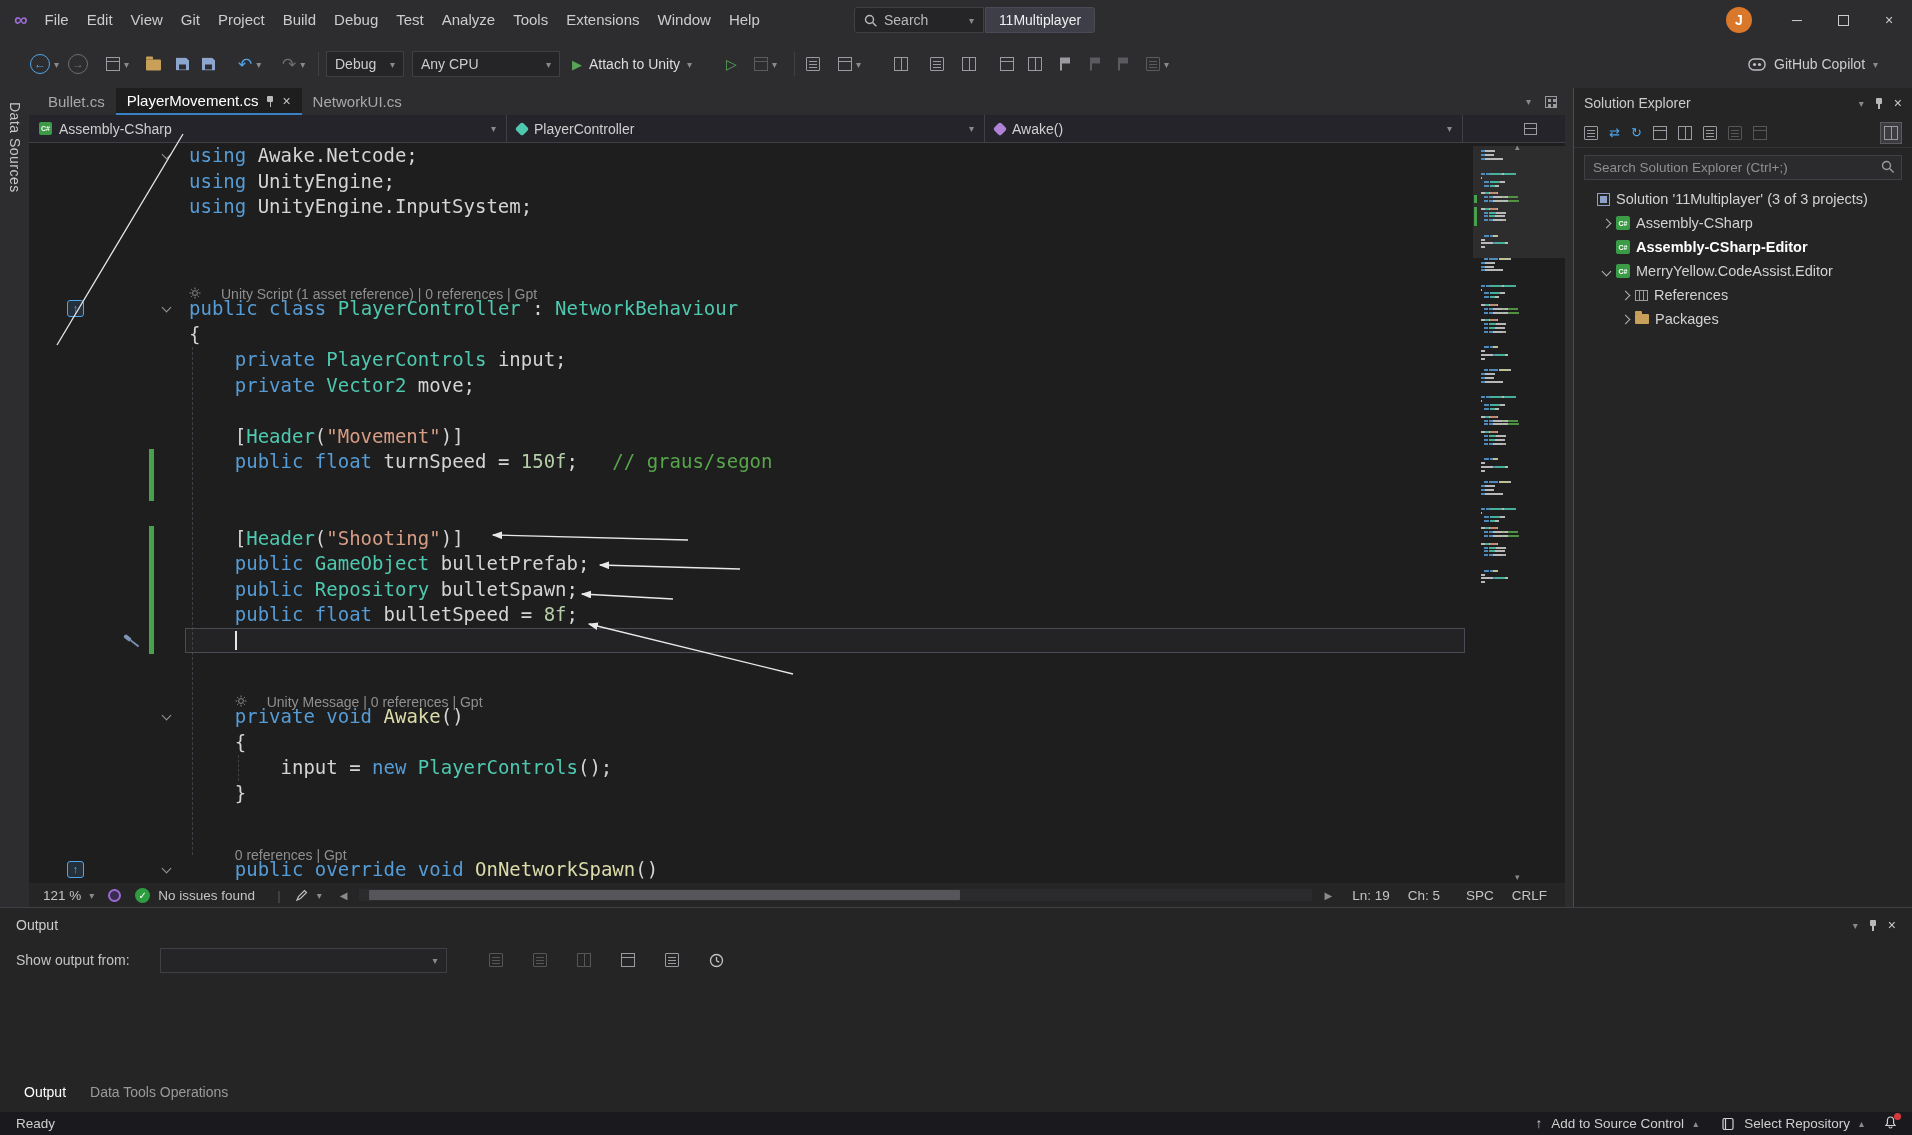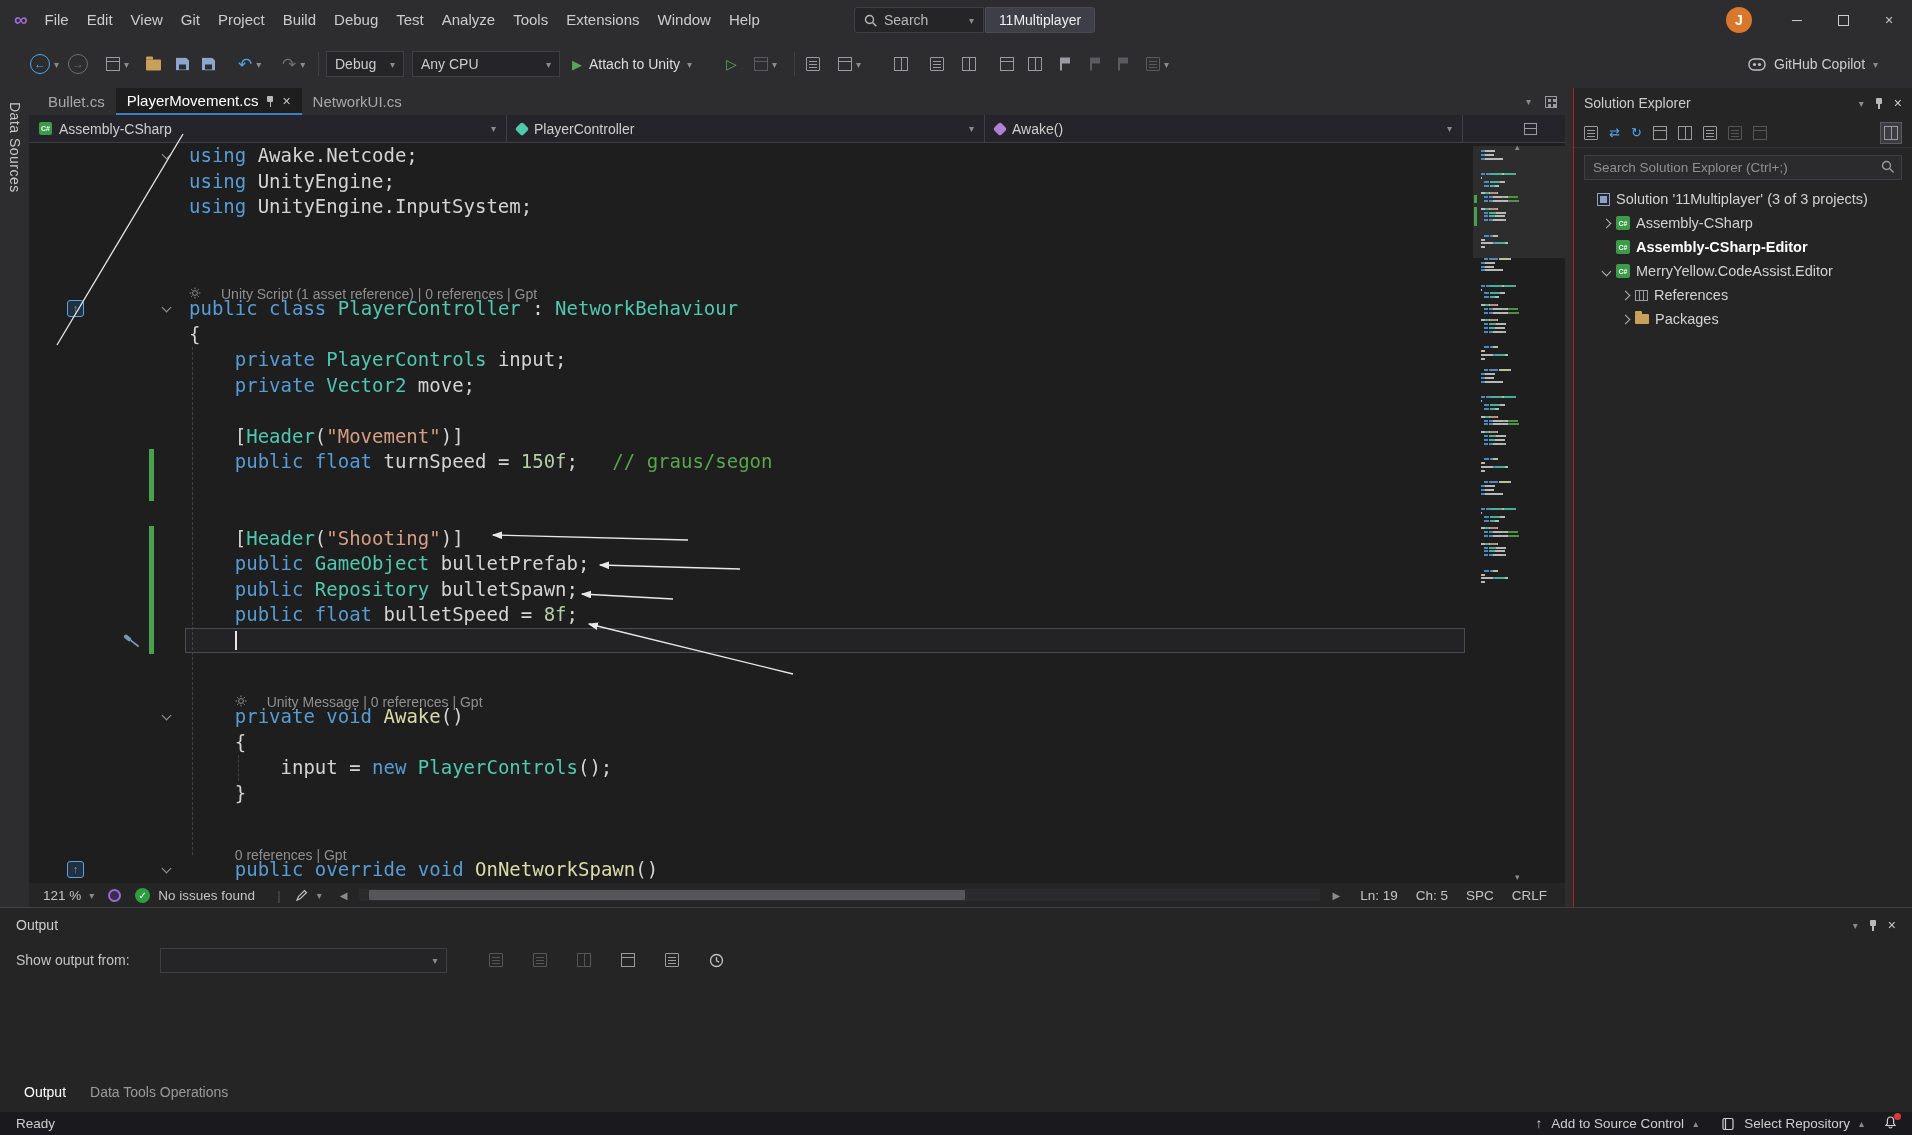--- a/index.html
+++ b/index.html
@@ -757,21 +757,21 @@
         <path class="pencil-line" d="M2 12 L3.5 8.5 L9.5 2.5 L11.5 4.5 L5.5 10.5 Z"></path>
       </svg>
     <span class="chev">▾</span>
     <span class="nav-tri" style="margin-left:10px">◀</span>
     <div class="hscroll">
         <div class="hthumb"></div>
       </div>
     <span class="nav-tri">▶</span>
     <span style="margin-left:12px">Ln: 19</span>
     <span style="margin-left:10px">Ch: 5</span>
-    <span style="margin-left:10px">SPC</span>
+    <span style="margin-left:18px">SPC</span>
     <span style="margin-left:10px;margin-right:4px">CRLF</span>
   </div>
 </div>
 
 <div id="vsplit"></div>
 
 <div id="sexp">
   <div class="se-head">
     <span>Solution Explorer</span>
     <span class="spacer"></span>

